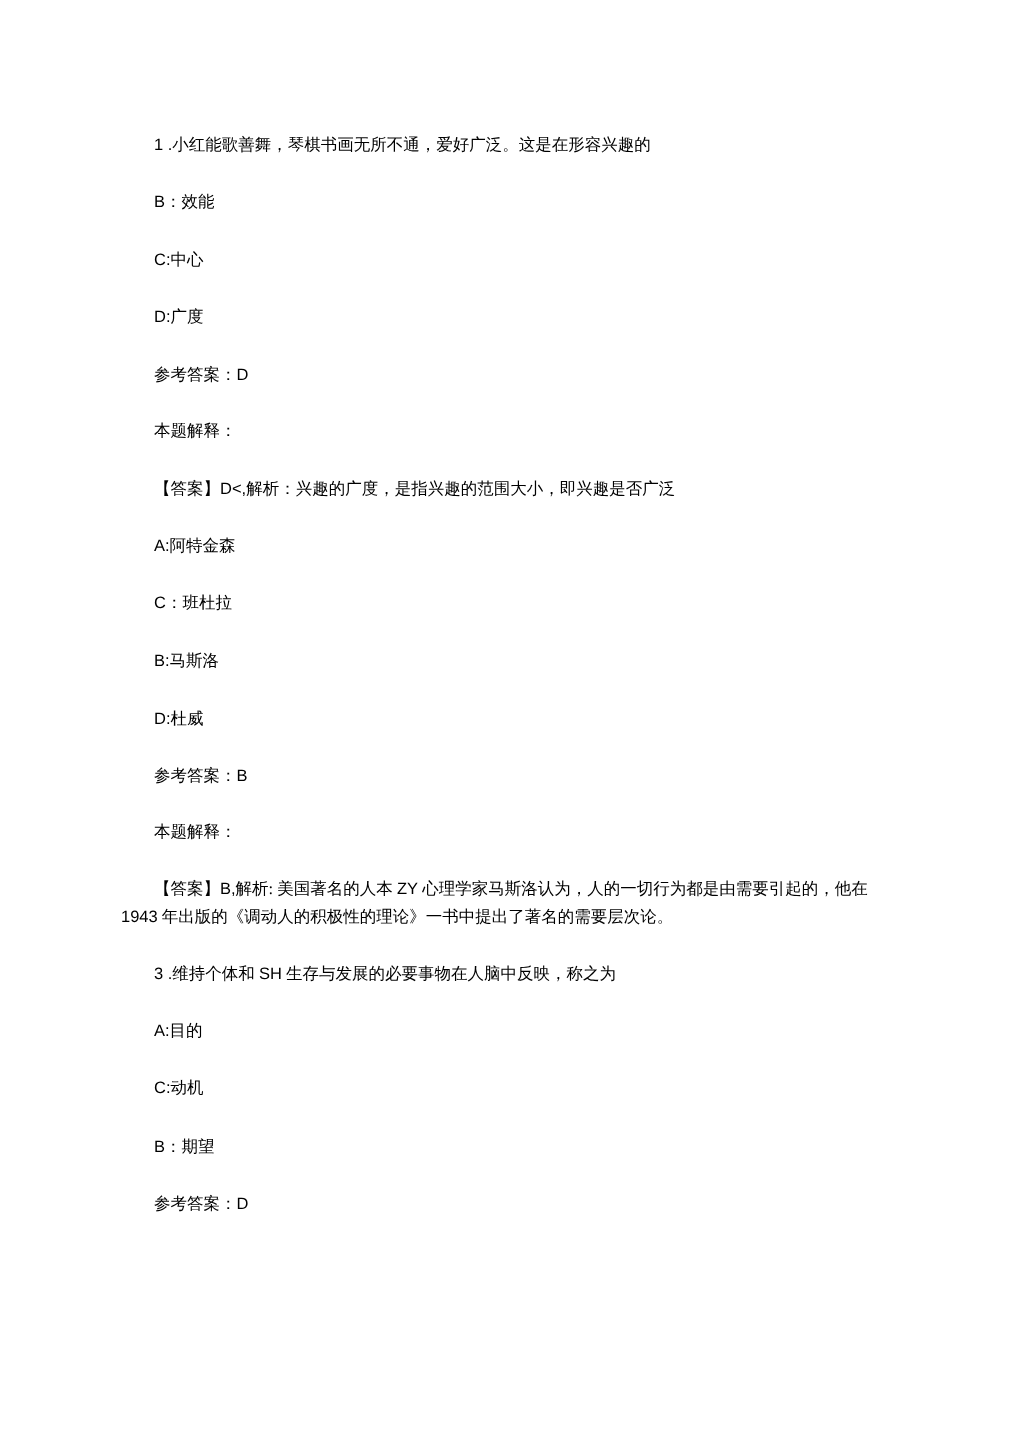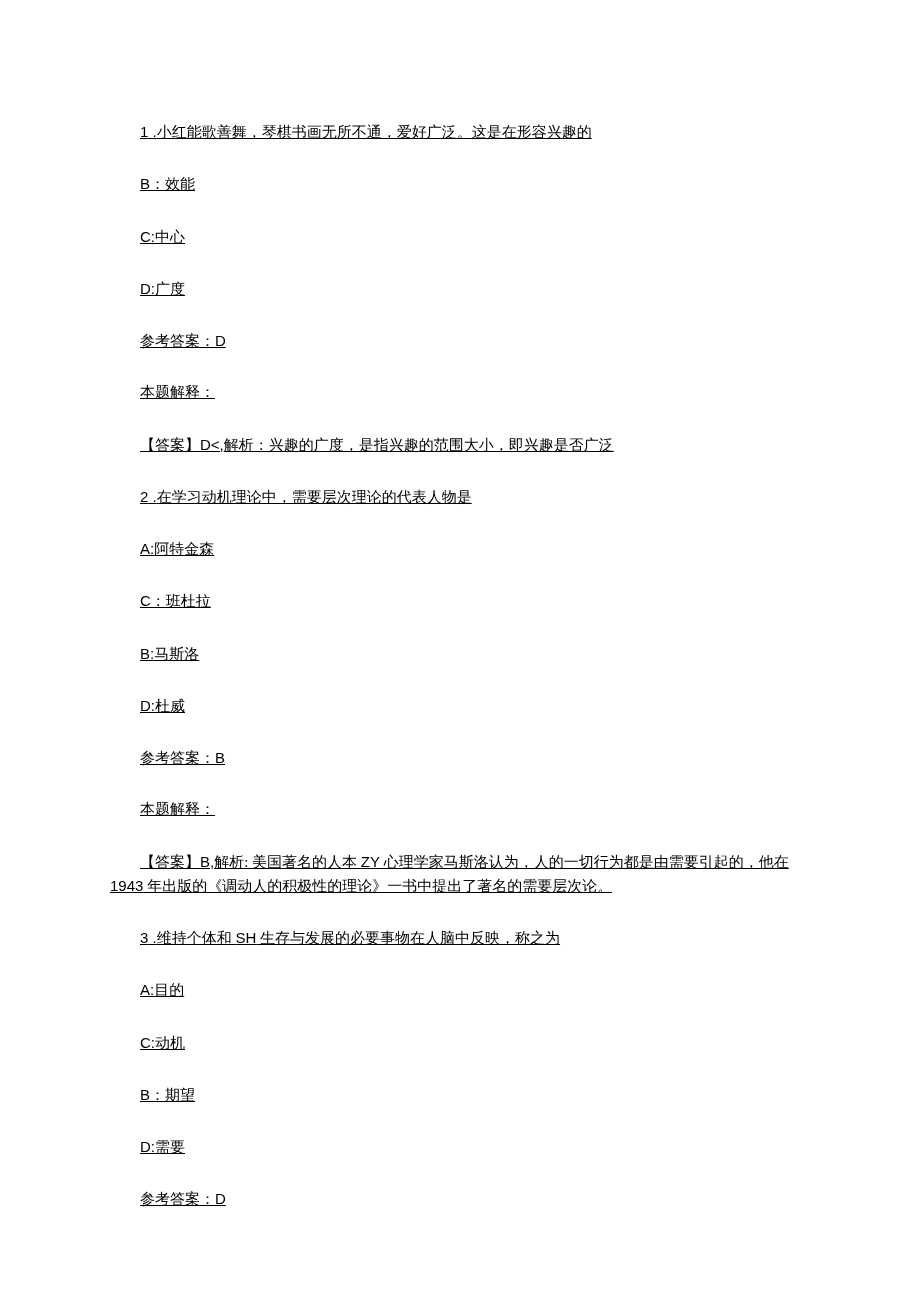--- a/index.html
+++ b/index.html
@@ -14,21 +14,20 @@
     padding: 120px 110px 60px 110px;
     box-sizing: border-box;
     font-family: "SimSun", "Songti SC", serif;
     font-size: 15px;
     color: #000000;
     line-height: 1.55;
   }
   .para {
     margin: 0 0 28px 0;
     text-indent: 2em;
-    text-decoration: underline;
   }
   .latin {
     font-family: Arial, "Helvetica Neue", Helvetica, sans-serif;
   }
 </style>
 </head>
 <body>
 
 <div class="page">
 
@@ -47,23 +46,20 @@
   <p class="para">
     <span>参考答案：</span><span class="latin">D</span>
   </p>
   <p class="para">
     <span>本题解释：</span>
   </p>
   <p class="para">
     <span>【答案】</span><span class="latin">D&lt;,</span><span>解析：兴趣的广度，是指兴趣的范围大小，即兴趣是否广泛</span>
   </p>
 
-  <p class="para">
-    <span class="latin">2</span><span class="latin"> .</span><span>在学习动机理论中，需要层次理论的代表人物是</span>
-  </p>
   <p class="para">
     <span class="latin">A:</span><span>阿特金森</span>
   </p>
   <p class="para">
     <span class="latin">C：</span><span>班杜拉</span>
   </p>
   <p class="para">
     <span class="latin">B:</span><span>马斯洛</span>
   </p>
   <p class="para">
@@ -85,19 +81,16 @@
   <p class="para">
     <span class="latin">A:</span><span>目的</span>
   </p>
   <p class="para">
     <span class="latin">C:</span><span>动机</span>
   </p>
   <p class="para">
     <span class="latin">B：</span><span>期望</span>
   </p>
   <p class="para">
-    <span class="latin">D:</span><span>需要</span>
-  </p>
-  <p class="para">
     <span>参考答案：</span><span class="latin">D</span>
   </p>
 
 </div>
 
 </body></html>

